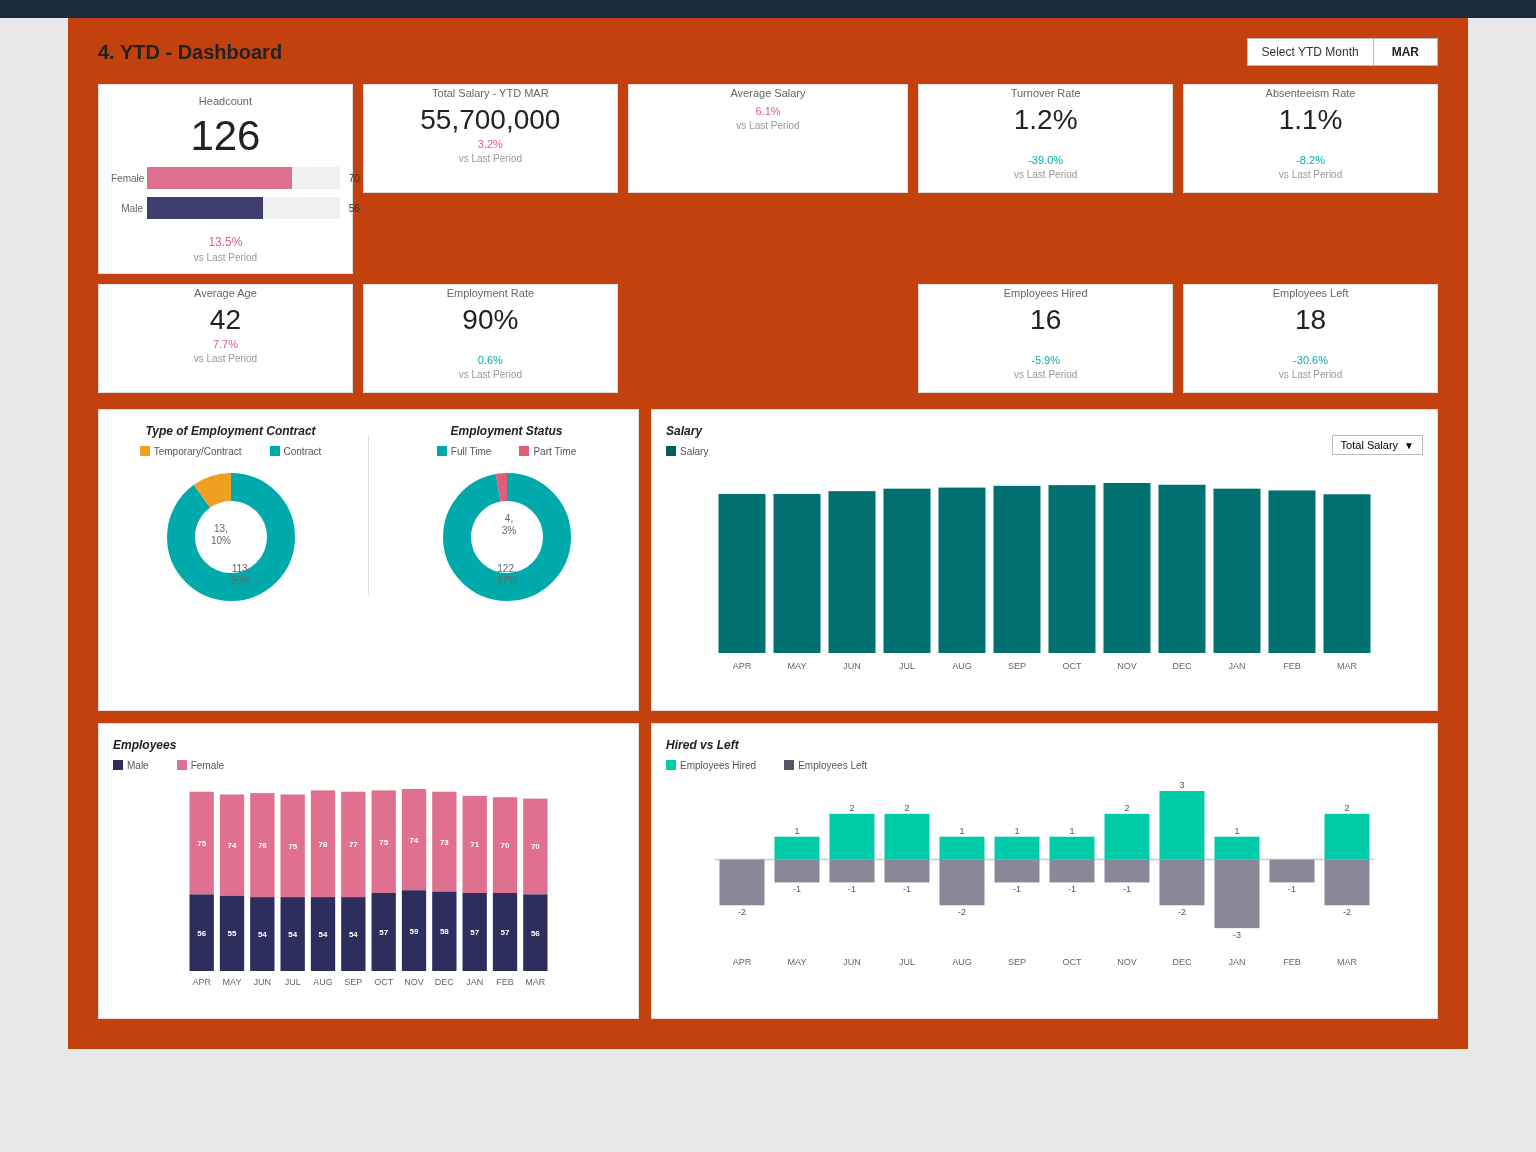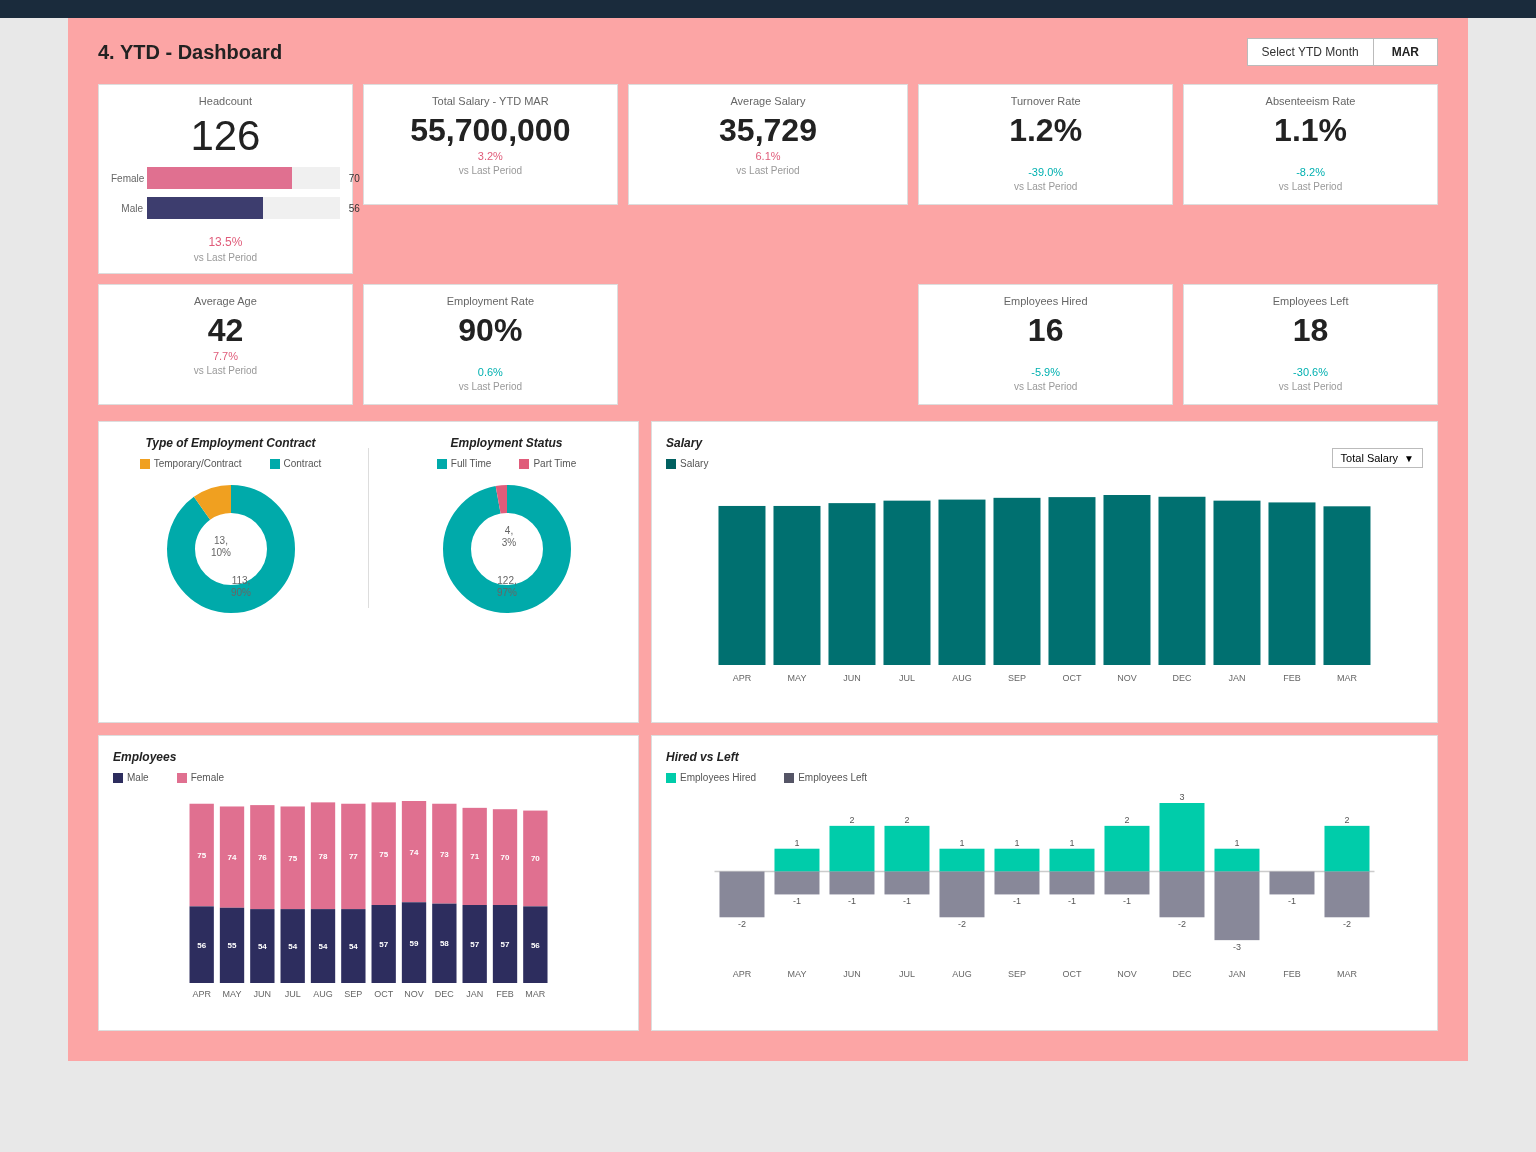--- a/index.html
+++ b/index.html
@@ -7,21 +7,21 @@
       background: #e8e8e8;
       font-family: 'Segoe UI', Arial, sans-serif;
       font-size: 12px;
     }
     .top-bar {
       background: #1a2b3c;
       height: 18px;
       width: 100%;
     }
     .page {
-      background: #fca5a5;
+      background: #c2410c;
       max-width: 1400px;
       margin: 0 auto;
       padding: 20px 30px 30px;
     }
     .page-header {
       display: flex;
       justify-content: space-between;
       align-items: center;
       margin-bottom: 18px;
     }
@@ -51,40 +51,40 @@
     
     .kpi-grid {
       display: grid;
       grid-template-columns: 1fr 1fr 1.1fr 1fr 1fr;
       gap: 10px;
       margin-bottom: 10px;
     }
     .kpi-card {
       background: #fff;
       border: 1px solid #ddd;
-      padding: 10px 14px 12px;
+      padding: 2px 14px 12px;
       text-align: center;
       min-height: 90px;
     }
     .kpi-card.headcount-card {
       grid-row: span 2;
       display: flex;
       flex-direction: column;
       align-items: center;
       justify-content: flex-start;
       padding: 10px 8px 10px;
     }
     .kpi-card-label {
       font-size: 11px;
       color: #666;
       margin-bottom: 6px;
     }
     .kpi-card-value {
-      font-size: 32px;
-      font-weight: 700;
+      font-size: 28px;
+      font-weight: 400;
       color: #222;
       line-height: 1.1;
     }
     .kpi-card-change-positive {
       font-size: 11px;
       color: #e05c7a;
       margin-top: 2px;
     }
     .kpi-card-change-negative {
       font-size: 11px;
@@ -243,21 +243,20 @@
 
     <div class="kpi-card">
       <div class="kpi-card-label">Total Salary - YTD MAR</div>
       <div class="kpi-card-value">55,700,000</div>
       <div class="kpi-card-change-positive">3.2%</div>
       <div class="kpi-card-vs">vs Last Period</div>
     </div>
 
     <div class="kpi-card">
       <div class="kpi-card-label">Average Salary</div>
-      <div class="kpi-card-value">35,729</div>
       <div class="kpi-card-change-positive">6.1%</div>
       <div class="kpi-card-vs">vs Last Period</div>
     </div>
 
     <div class="kpi-card headcount-card" style="grid-row:1/3;">
       <div class="kpi-card-label">Headcount</div>
       <div class="hc-number">126</div>
       <div class="hc-bars">
         <div class="hc-bar-row">
           <div class="hc-bar-label">Female</div>

